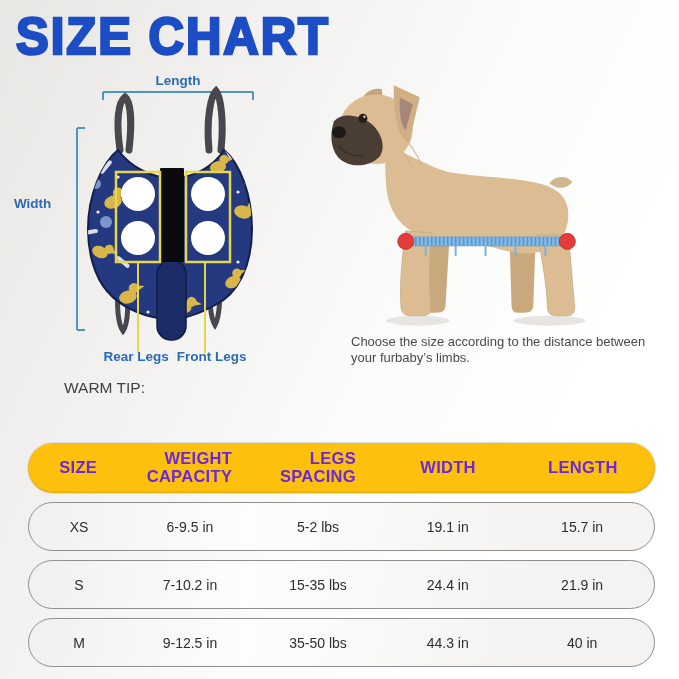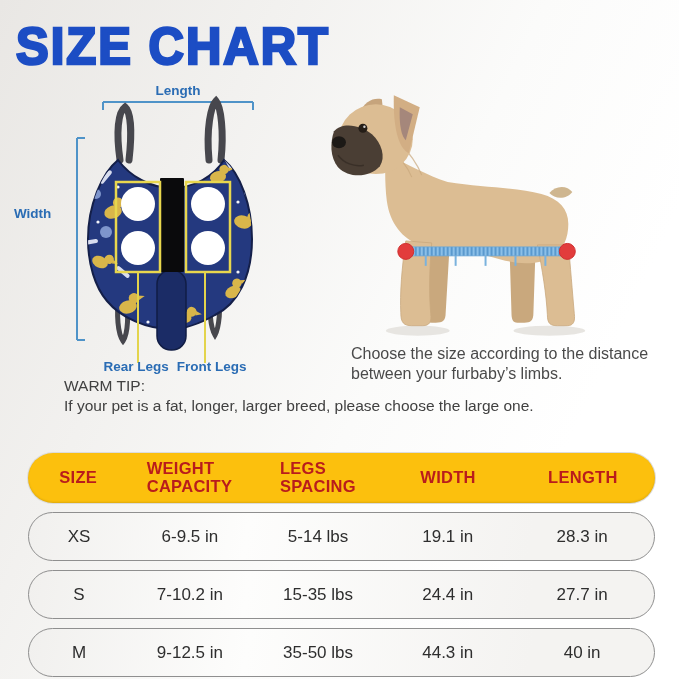--- a/index.html
+++ b/index.html
@@ -2,68 +2,68 @@
 <html><head>
 <meta charset="utf-8">
 <style>
   html,body{margin:0;padding:0;}
   body{
     width:679px;height:679px;
     font-family:"Liberation Sans", sans-serif;
     background:linear-gradient(115deg,#e9e7e4 0%,#f2f1ef 28%,#fbfbfa 55%,#ffffff 78%);
     position:relative;overflow:hidden;
   }
-  .stage{position:absolute;inset:0;margin-top:10px;}
+  .stage{position:absolute;inset:0;}
 
   
   .title{
     position:absolute;left:16px;top:6px;
     font-size:49px;font-weight:bold;letter-spacing:2px;
     color:#1c4dc4;-webkit-text-stroke:2.5px #1c4dc4;
     transform:scaleY(1.06);transform-origin:top left;
     white-space:nowrap;
   }
 
   
   .dlabel{position:absolute;color:#2a6cb4;font-weight:bold;font-size:13.5px;}
   .length-label{left:103px;top:73px;width:150px;text-align:center;}
   .width-label{left:14px;top:196px;width:56px;text-align:left;}
   .legs-labels{left:95px;top:349px;width:160px;display:flex;justify-content:center;gap:8px;white-space:nowrap;}
 
   
   .caption{
     position:absolute;left:351px;top:334px;width:300px;
-    font-size:16px;line-height:1.25;color:#4a4a4a;
-  }
-
-  
-  .warmtip{position:absolute;left:64px;top:366px;width:575px;color:#414141;font-size:15.5px;line-height:1.28;}
+    font-size:13px;line-height:1.25;color:#4a4a4a;
+  }
+
+  
+  .warmtip{position:absolute;left:64px;top:378px;width:575px;color:#414141;font-size:15.5px;line-height:1.28;}
 
   
   .size-table{position:absolute;left:28px;top:443px;width:627px;}
   .trow{
     display:grid;
     grid-template-columns:16% 19.5% 21.5% 20% 23%;
     align-items:center;justify-items:center;
     border-radius:26px;
   }
   .thead{
     height:50px;background:#fcc00d;
     box-shadow:0 0 0 1px #dcdcdc, inset 0 -1px 2px rgba(0,0,0,.12);
   }
   .th{
-    font-weight:bold;font-size:16.5px;color:#b91c1c;
-    text-align:left;white-space:pre-line;line-height:1.08;letter-spacing:.3px;
+    font-weight:bold;font-size:16.5px;color:#6d28d9;
+    text-align:right;white-space:pre-line;line-height:1.08;letter-spacing:.3px;
   }
   .tdata{
     height:47px;margin-top:9px;
     border:1.5px solid #8f8f8f;
     background:linear-gradient(100deg,#f1f0ee 0%,#fdfdfc 35%,#f4f3f1 80%);
   }
-  .td{font-size:17px;color:#2e2e2e;}
+  .td{font-size:14px;color:#2e2e2e;}
 
   svg{position:absolute;display:block;}
   .diagram-svg{left:68px;top:72px;}
   .dog-svg{left:330px;top:85px;}
 </style>
 </head>
 <body>
 
 <div class="stage">
 
@@ -230,46 +230,45 @@
       </g>
       <circle cx="76" cy="156.5" r="8" fill="#e23c3c" stroke="#cf2f2f"></circle>
       <circle cx="238" cy="156.5" r="8" fill="#e23c3c" stroke="#cf2f2f"></circle>
     </g>
   </svg>
 
   <div class="caption">Choose the size according to the distance between your furbaby’s limbs.</div>
 
   <div class="warmtip">
     <div>WARM TIP:</div>
-    <div>If your pet is a fat, longer, larger breed, please choose the large one.</div>
   </div>
 
   <div class="size-table">
     <div class="trow thead">
       <div class="th">SIZE</div>
       <div class="th">WEIGHT
 CAPACITY</div>
       <div class="th">LEGS
 SPACING</div>
       <div class="th">WIDTH</div>
       <div class="th">LENGTH</div>
     </div>
     <div class="trow tdata">
       <div class="td">XS</div>
       <div class="td">6-9.5 in</div>
-      <div class="td">5-14 lbs</div>
+      <div class="td">5-2 lbs</div>
       <div class="td">19.1 in</div>
-      <div class="td">28.3 in</div>
+      <div class="td">15.7 in</div>
     </div>
     <div class="trow tdata">
       <div class="td">S</div>
       <div class="td">7-10.2 in</div>
       <div class="td">15-35 lbs</div>
       <div class="td">24.4 in</div>
-      <div class="td">27.7 in</div>
+      <div class="td">21.9 in</div>
     </div>
     <div class="trow tdata">
       <div class="td">M</div>
       <div class="td">9-12.5 in</div>
       <div class="td">35-50 lbs</div>
       <div class="td">44.3 in</div>
       <div class="td">40 in</div>
     </div>
   </div>
 

